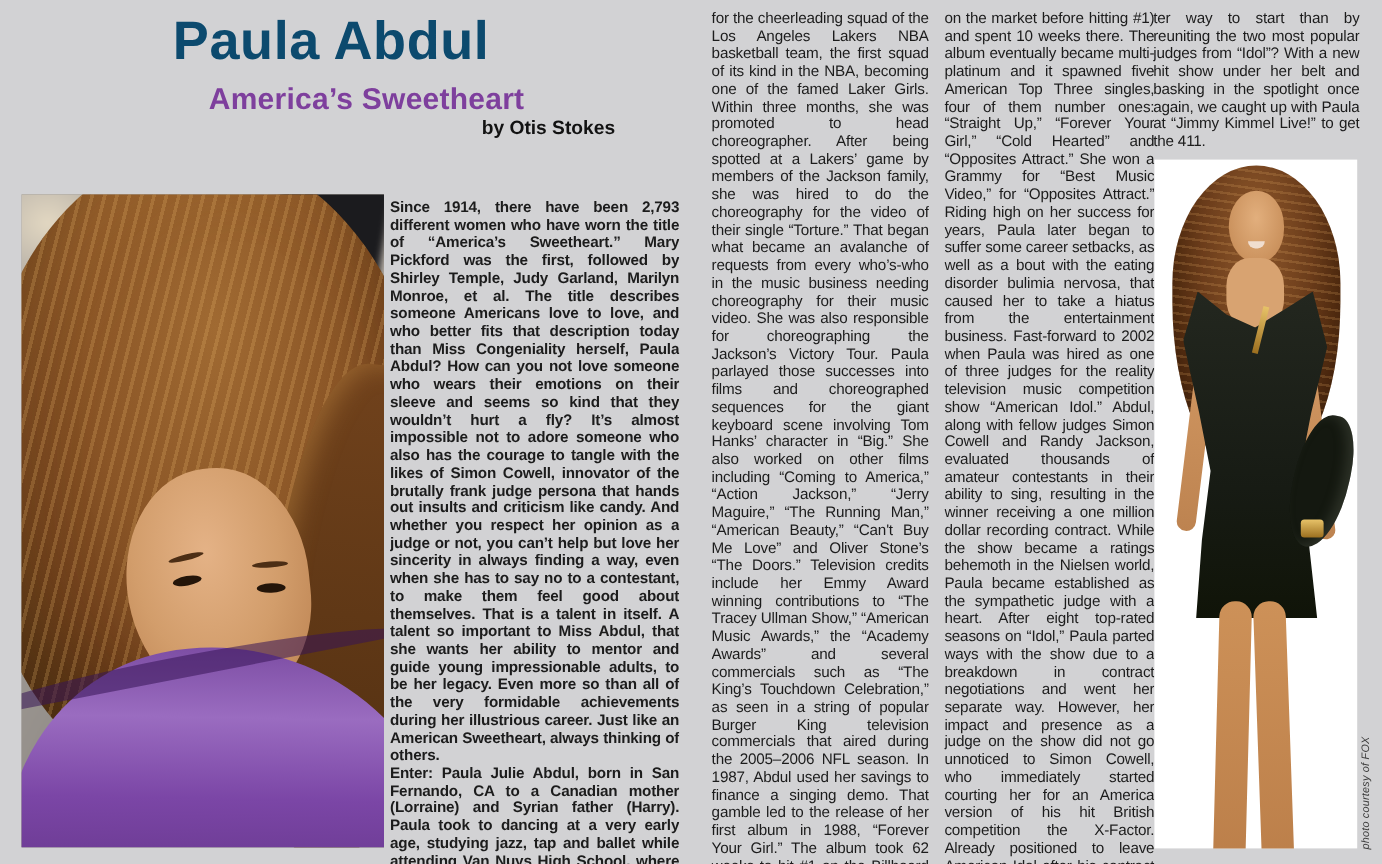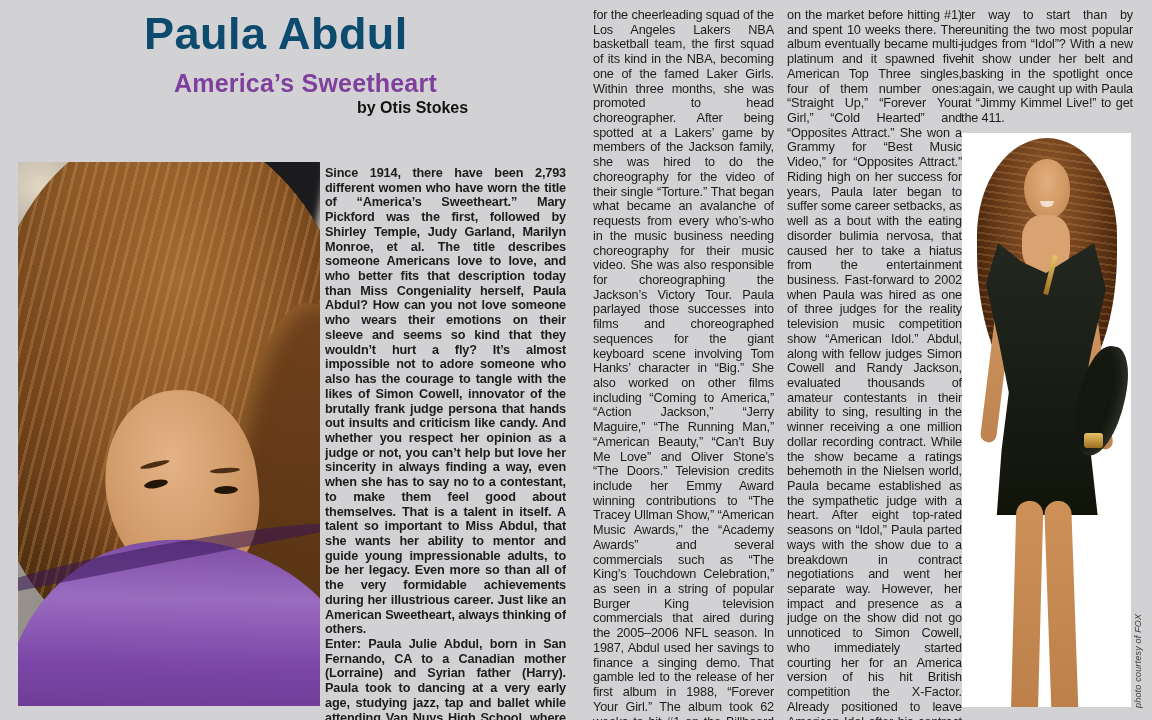--- a/index.html
+++ b/index.html
@@ -18,21 +18,21 @@
     font-size:45px;font-weight:bold;color:#0c4a6e;
     letter-spacing:.5px;line-height:1.05;white-space:nowrap;
   }
   .subtitle{
     position:absolute;left:146px;top:69px;
     font-size:25px;font-weight:bold;color:#7e3f9d;
     letter-spacing:.2px;white-space:nowrap;margin-left:28px;
   }
   .byline{
     position:absolute;left:357px;top:99px;width:200px;
-    text-align:left;font-size:16px;font-weight:bold;color:#121212;
+    text-align:center;font-size:16px;font-weight:bold;color:#121212;
   }
 
   
   .col{
     position:absolute;
     text-align:justify;
     font-size:12.7px;line-height:14.72px;letter-spacing:-0.15px;
     color:#1c1c1c;overflow:hidden;
   }
   .col p{margin:0;}

